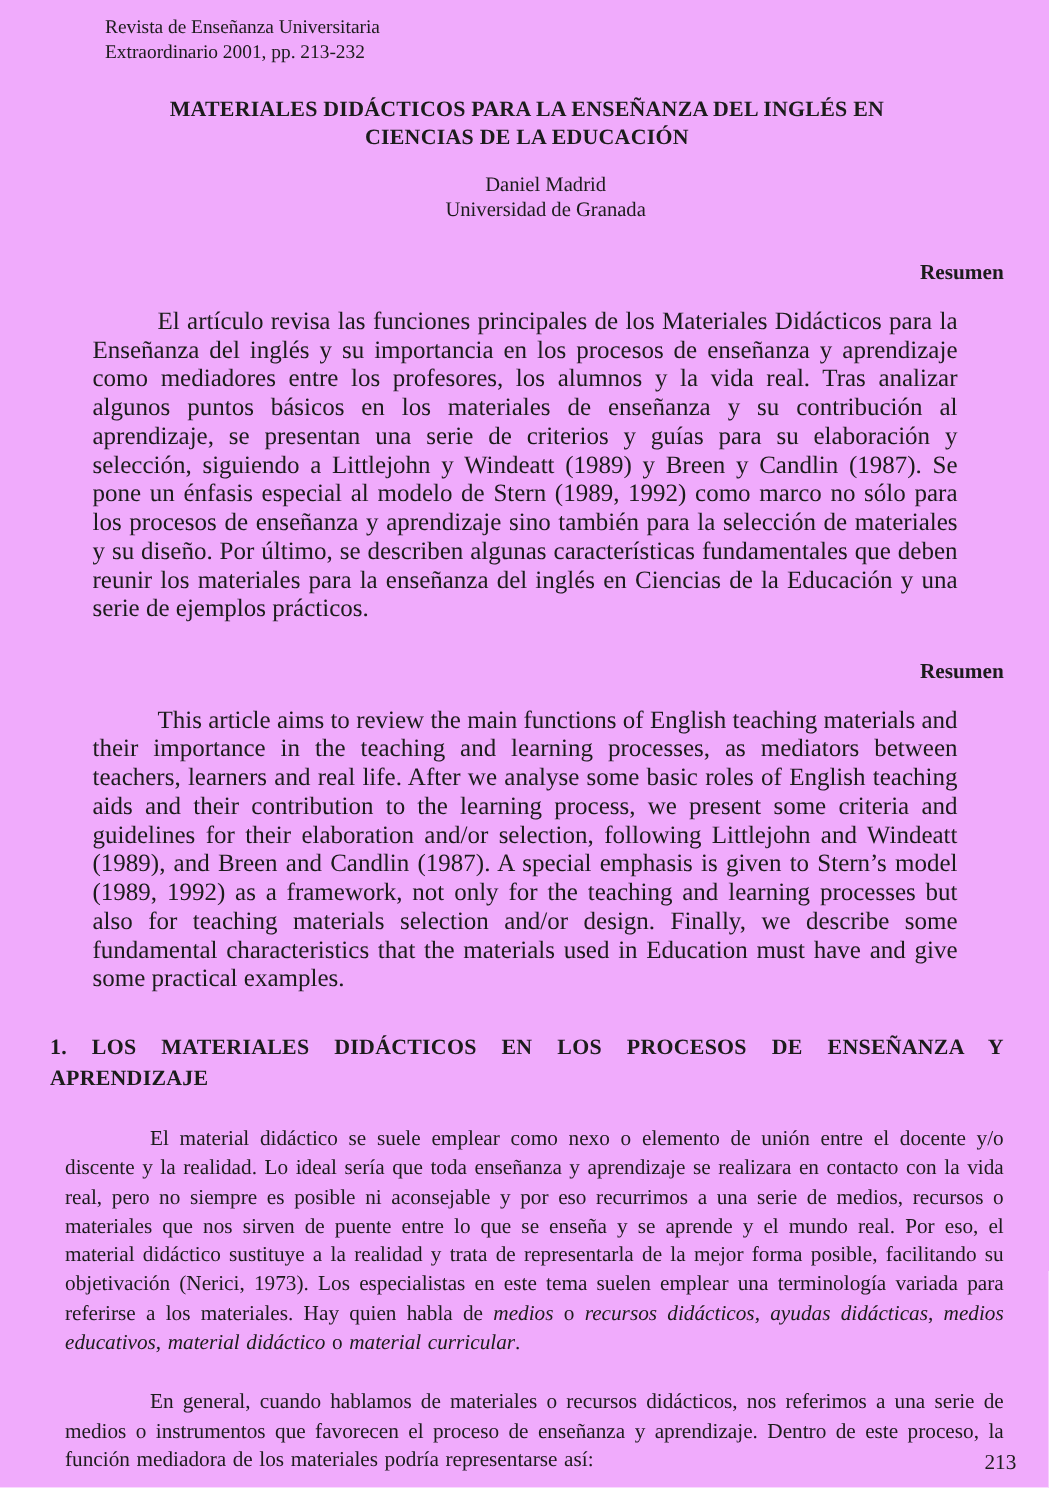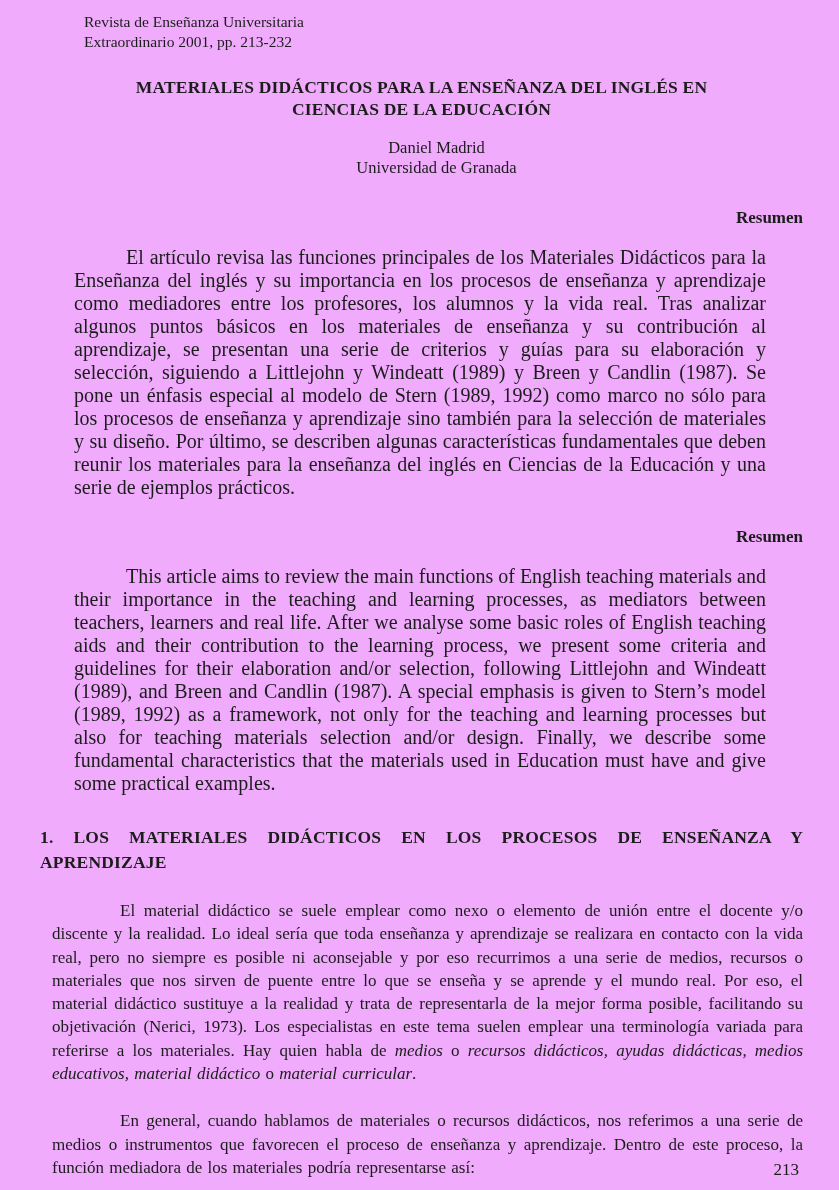--- a/index.html
+++ b/index.html
@@ -69,21 +69,21 @@
     margin: 24px 0 0 12px;
     text-align: justify;
     font-size: 17px;
     line-height: 23.3px;
     text-indent: 68px;
     word-spacing: 1px;
   }
   .body-para .it { font-style: italic; }
   .page-number {
     position: absolute;
-    right: 40px;
+    right: 26px;
     bottom: 10px;
     font-size: 17px;
   }
 </style>
 </head>
 <body>
 
 <div class="page">
 
   <div class="journal-header">

